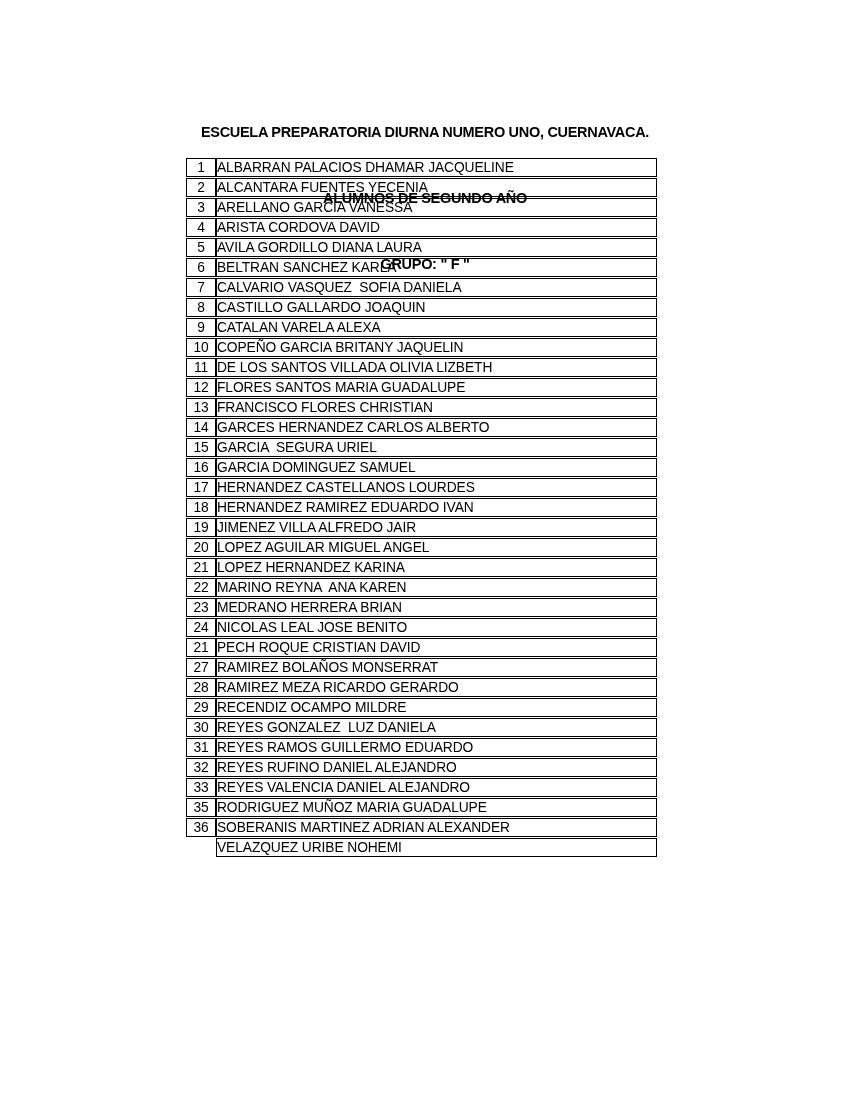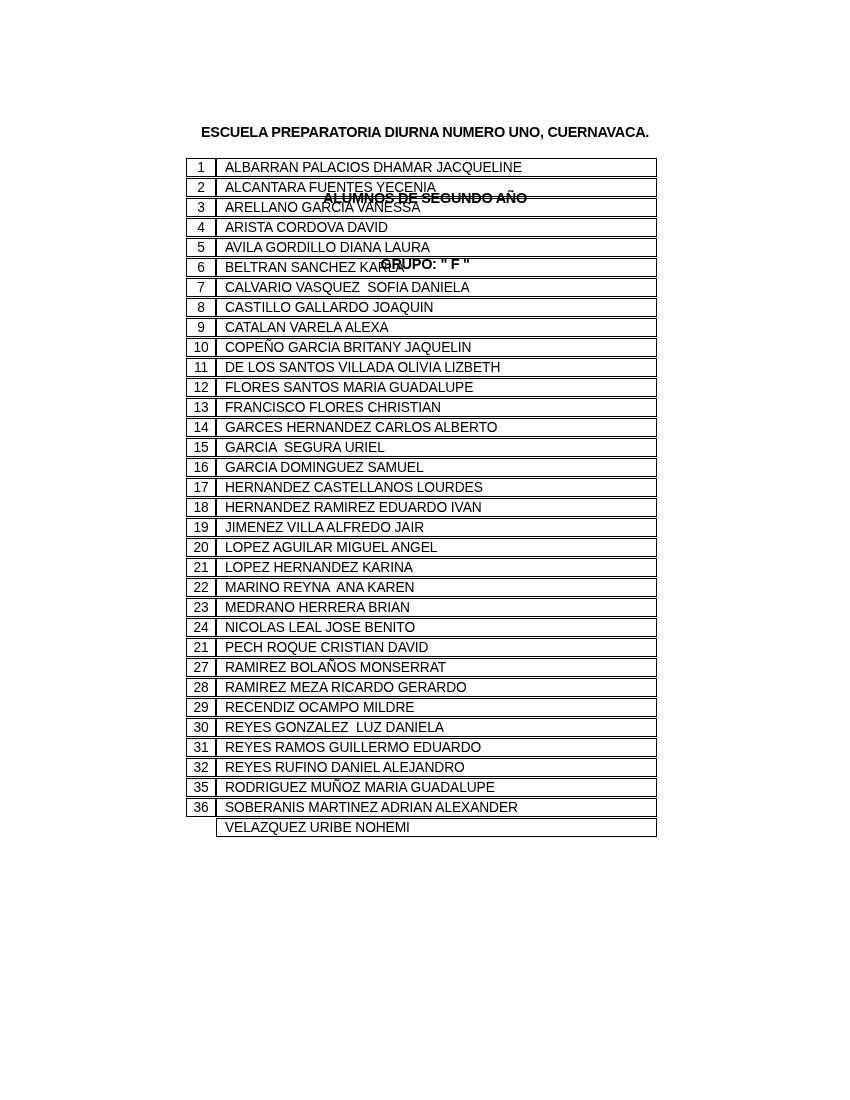--- a/index.html
+++ b/index.html
@@ -44,21 +44,21 @@
     line-height: 17px;
     letter-spacing: -0.1px;
     overflow: hidden;
   }
   .cell.num {
     width: 30px;
     text-align: center;
   }
   .cell.name {
     width: 441px;
-    padding-left: 8px;
+    padding-left: 0;
     white-space: pre;
   }
   .row.no-num .cell.num {
     border-color: transparent;
   }
 </style>
 </head>
 <body>
 
 <div class="doc-header">
@@ -186,20 +186,24 @@
   </div>
     <div class="row">
     <div class="cell num">31</div>
     <div class="cell name">REYES RAMOS GUILLERMO EDUARDO</div>
   </div>
     <div class="row">
     <div class="cell num">32</div>
     <div class="cell name">REYES RUFINO DANIEL ALEJANDRO</div>
   </div>
     <div class="row">
+    <div class="cell num">33</div>
+    <div class="cell name">REYES VALENCIA DANIEL ALEJANDRO</div>
+  </div>
+    <div class="row">
     <div class="cell num">35</div>
     <div class="cell name">RODRIGUEZ MUÑOZ MARIA GUADALUPE</div>
   </div>
     <div class="row">
     <div class="cell num">36</div>
     <div class="cell name">SOBERANIS MARTINEZ ADRIAN ALEXANDER</div>
   </div>
     <div class="row no-num">
     <div class="cell num"></div>
     <div class="cell name">VELAZQUEZ URIBE NOHEMI</div>

